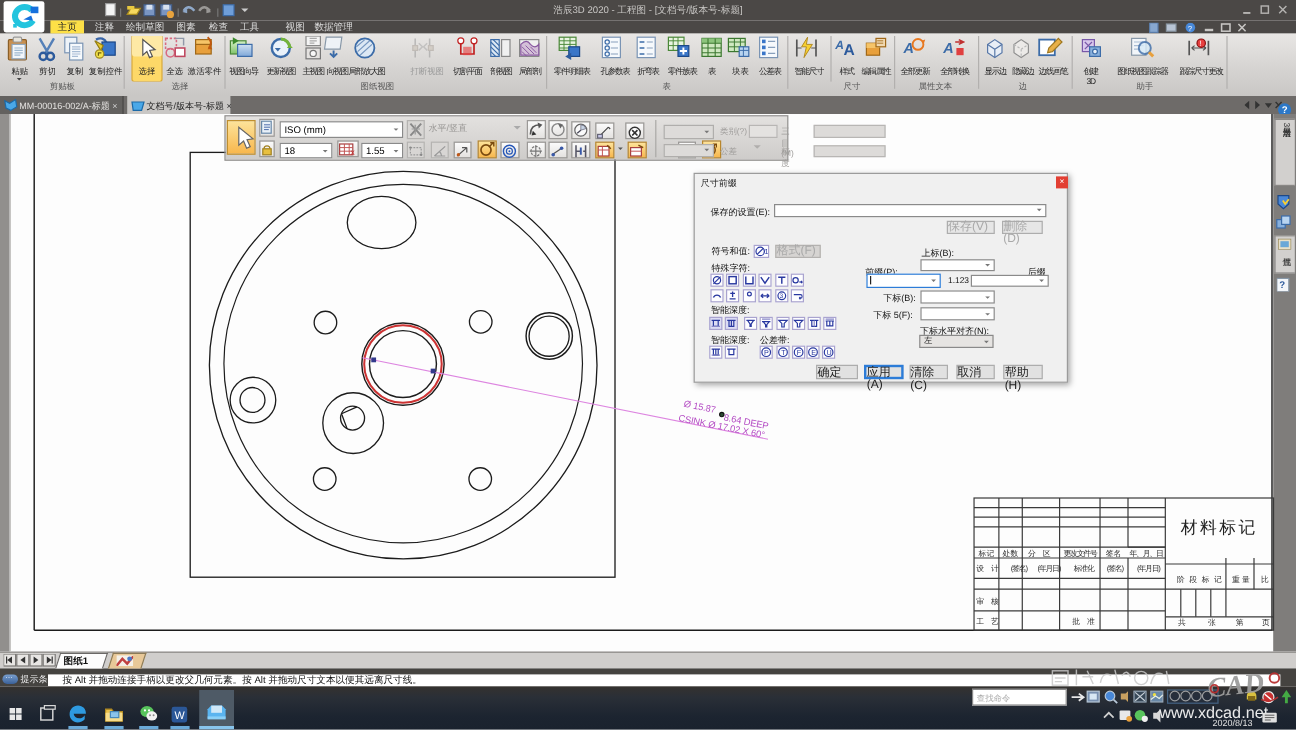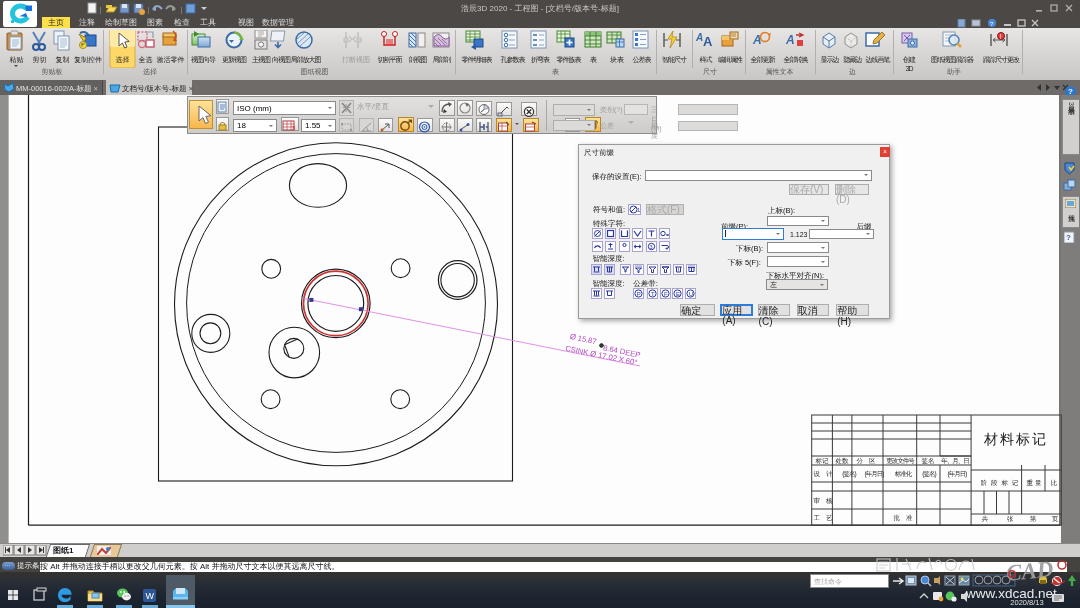--- a/index.html
+++ b/index.html
@@ -20,21 +20,21 @@
 .gsep{position:absolute;top:2px;width:1px;height:44px;background:#b2b0ae}
 
 #doctabs{left:0;top:80px;width:1080px;height:15px;background:#6e6b69}
 
 #canvas{left:0;top:95px;width:1080px;height:448px;background:#fdfdfd}
 #leftcol{left:0;top:95px;width:8px;height:448px;background:#918f8d}
 #rightcol{left:1061px;top:95px;width:19px;height:448px;background:#7f7d7b}
 
 #sheettabs{left:0;top:543px;width:1080px;height:14px;background:#d0cecc;border-top:1px solid #8a8886}
 #promptbar{left:0;top:557px;width:1080px;height:15px;background:#454340}
-#prompt-in{left:40px;top:561.5px;width:1027px;height:10.5px;background:#fff;font-size:8px;color:#111;line-height:10.5px;padding-left:0}
+#prompt-in{left:40px;top:561.5px;width:1027px;height:10.5px;background:#fff;font-size:8px;color:#111;line-height:10.5px;padding-left:12px}
 #taskbar{left:0;top:572px;width:1080px;height:36px;background:linear-gradient(#35322f 0%,#2a2f37 25%,#1c2430 70%,#1a222e 100%)}
 
 #dlg{left:578px;top:144px;width:312px;height:175px;background:#f0f0f0;border:1px solid #9b9b9b;box-shadow:2px 2px 5px rgba(0,0,0,.35);z-index:40}
 .dl{position:absolute;font-size:7.5px;color:#111;white-space:nowrap}
 .combo{position:absolute;background:#fff;border:1px solid #8a8a8a}
 .combo:after{content:"";position:absolute;right:3px;top:42%;border:2.6px solid transparent;border-top-color:#777}
 .btn{position:absolute;background:#e1e1e1;border:1px solid #adadad;font-size:10px;text-align:left;color:#222}
 .btn.dis{color:#a9a9a9}
 .sbtn{position:absolute;width:11px;height:11px;background:#fdfdff;border:1px solid #a9a3cf;color:#2b2b66;font-size:7px;text-align:center;line-height:10px}
 

